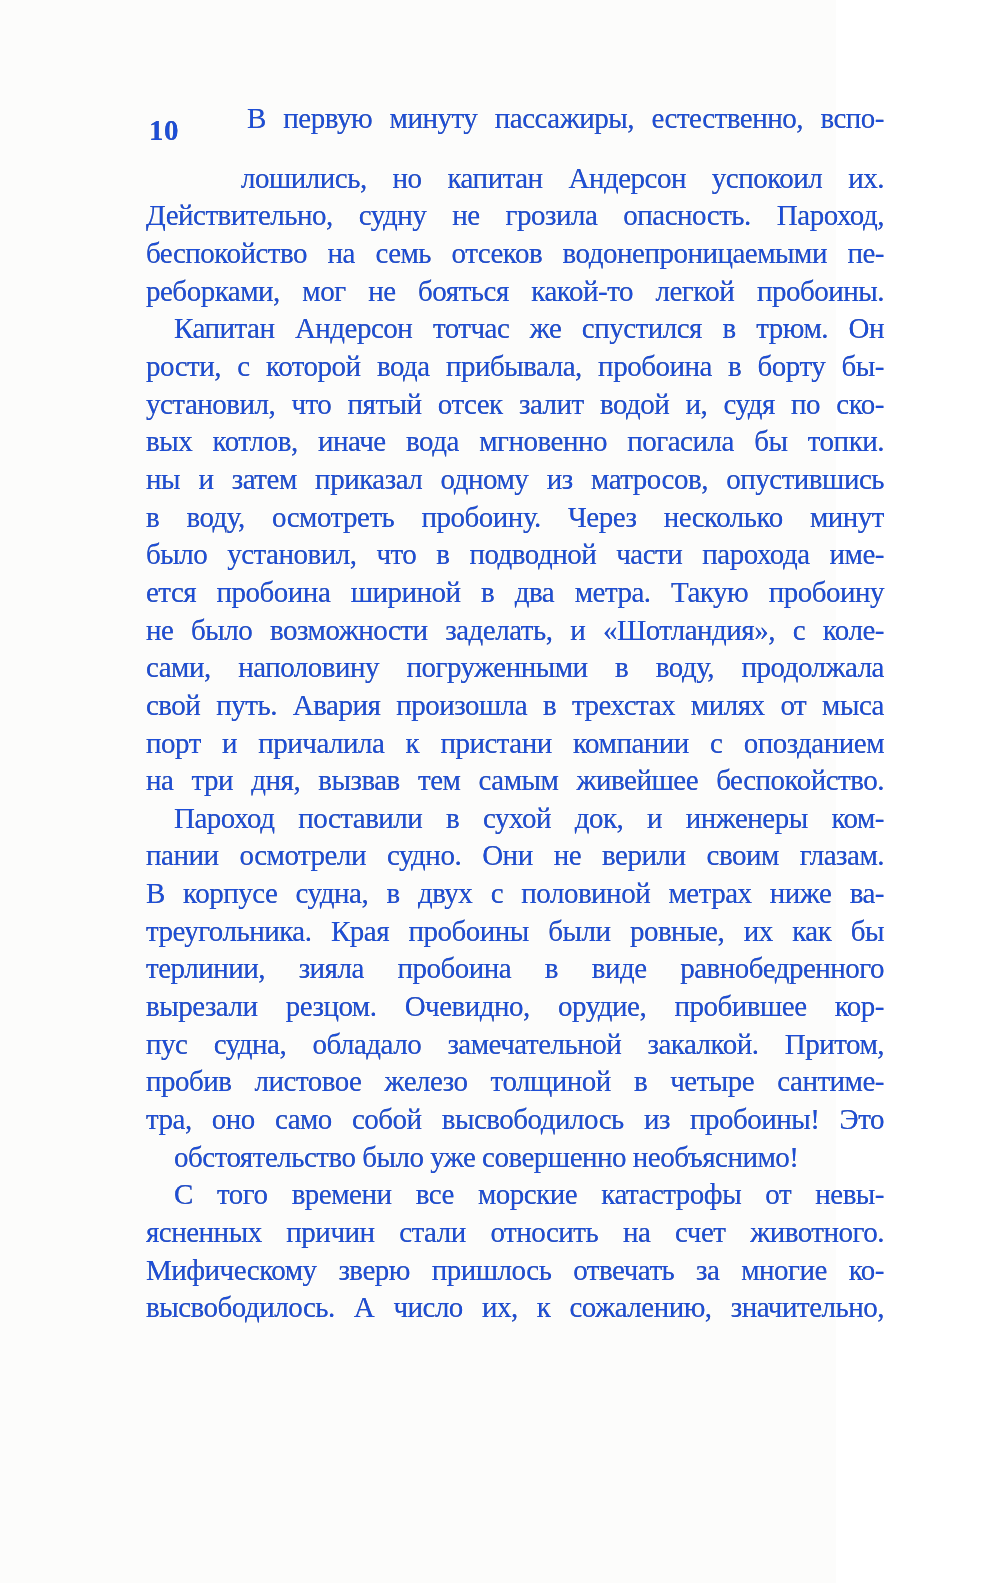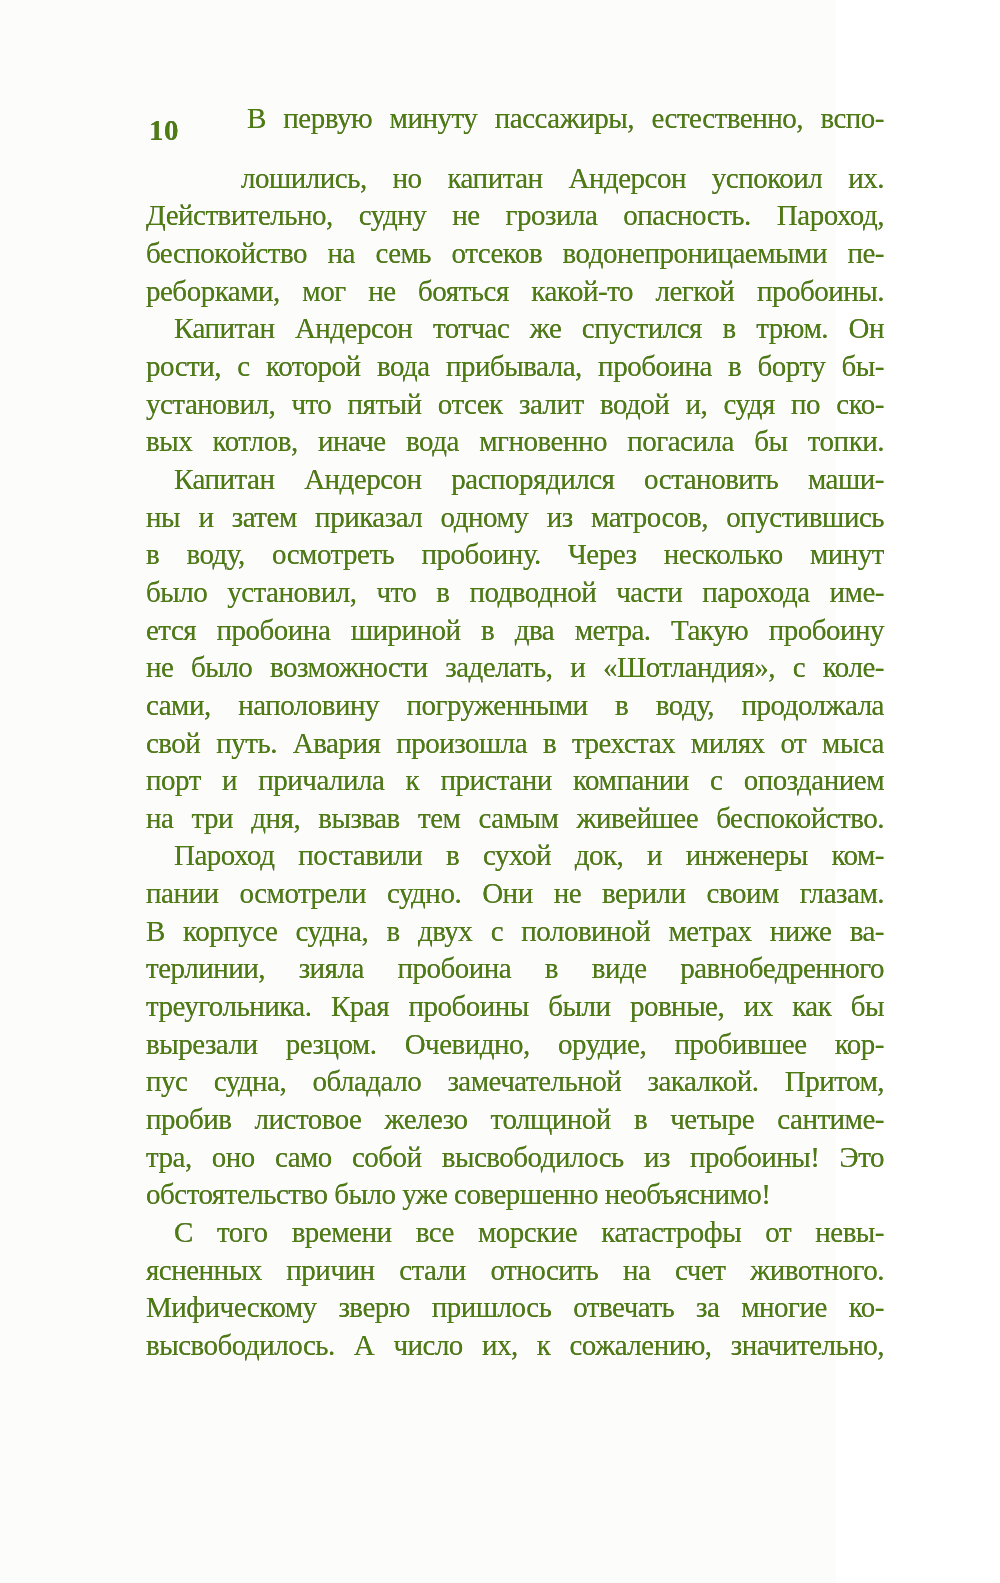--- a/index.html
+++ b/index.html
@@ -5,21 +5,21 @@
   * { margin: 0; padding: 0; box-sizing: border-box; }
   html, body { width: 1000px; background: #ffffff; }
   body { height: 1583px; overflow: hidden; }
 
   .page {
     position: relative;
     width: 836px;
     height: 1583px;
     background: #fcfcfb;
     font-family: "Liberation Serif", "DejaVu Serif", serif;
-    color: #4d7c0f;
+    color: #1d4ed8;
   }
 
   .page-number {
     position: absolute;
     left: 149px;
     top: 112px;
     font-size: 29px;
     line-height: 37.6px;
     font-weight: 700;
     letter-spacing: 0.5px;
@@ -39,52 +39,52 @@
     letter-spacing: -0.5px;
     text-align: justify;
     text-align-last: justify;
     white-space: normal;
     text-shadow: 0 0 0.55px rgba(0,0,0,0.55);
   }
 
   .line.left {
     text-align: left;
     text-align-last: left;
+    margin-left: 28px;
   }
 </style>
 </head>
 <body>
 
 <div class="page">
   <div class="page-number">10</div>
   <div class="text-block">
       <div class="line" style="padding-left: 101px;">В первую минуту пассажиры, естественно, вспо-</div>
       <div class="line" style="padding-left: 95px; margin-top: 22px;">лошились, но капитан Андерсон успокоил их.</div>
       <div class="line">Действительно, судну не грозила опасность. Пароход,</div>
       <div class="line">беспокойство на семь отсеков водонепроницаемыми пе-</div>
       <div class="line">реборками, мог не бояться какой-то легкой пробоины.</div>
       <div class="line" style="padding-left: 28px;">Капитан Андерсон тотчас же спустился в трюм. Он</div>
       <div class="line">рости, с которой вода прибывала, пробоина в борту бы-</div>
       <div class="line">установил, что пятый отсек залит водой и, судя по ско-</div>
       <div class="line">вых котлов, иначе вода мгновенно погасила бы топки.</div>
-      <div class="line" style="padding-left: 28px;">Капитан Андерсон распорядился остановить маши-</div>
       <div class="line">ны и затем приказал одному из матросов, опустившись</div>
       <div class="line">в воду, осмотреть пробоину. Через несколько минут</div>
       <div class="line">было установил, что в подводной части парохода име-</div>
       <div class="line">ется пробоина шириной в два метра. Такую пробоину</div>
       <div class="line">не было возможности заделать, и «Шотландия», с коле-</div>
       <div class="line">сами, наполовину погруженными в воду, продолжала</div>
       <div class="line">свой путь. Авария произошла в трехстах милях от мыса</div>
       <div class="line">порт и причалила к пристани компании с опозданием</div>
       <div class="line">на три дня, вызвав тем самым живейшее беспокойство.</div>
       <div class="line" style="padding-left: 28px;">Пароход поставили в сухой док, и инженеры ком-</div>
       <div class="line">пании осмотрели судно. Они не верили своим глазам.</div>
       <div class="line">В корпусе судна, в двух с половиной метрах ниже ва-</div>
+      <div class="line">треугольника. Края пробоины были ровные, их как бы</div>
       <div class="line">терлинии, зияла пробоина в виде равнобедренного</div>
-      <div class="line">треугольника. Края пробоины были ровные, их как бы</div>
       <div class="line">вырезали резцом. Очевидно, орудие, пробившее кор-</div>
       <div class="line">пус судна, обладало замечательной закалкой. Притом,</div>
       <div class="line">пробив листовое железо толщиной в четыре сантиме-</div>
       <div class="line">тра, оно само собой высвободилось из пробоины! Это</div>
       <div class="line left">обстоятельство было уже совершенно необъяснимо!</div>
       <div class="line" style="padding-left: 28px;">С того времени все морские катастрофы от невы-</div>
       <div class="line">ясненных причин стали относить на счет животного.</div>
       <div class="line">Мифическому зверю пришлось отвечать за многие ко-</div>
       <div class="line">высвободилось. А число их, к сожалению, значительно,</div>
     </div>

